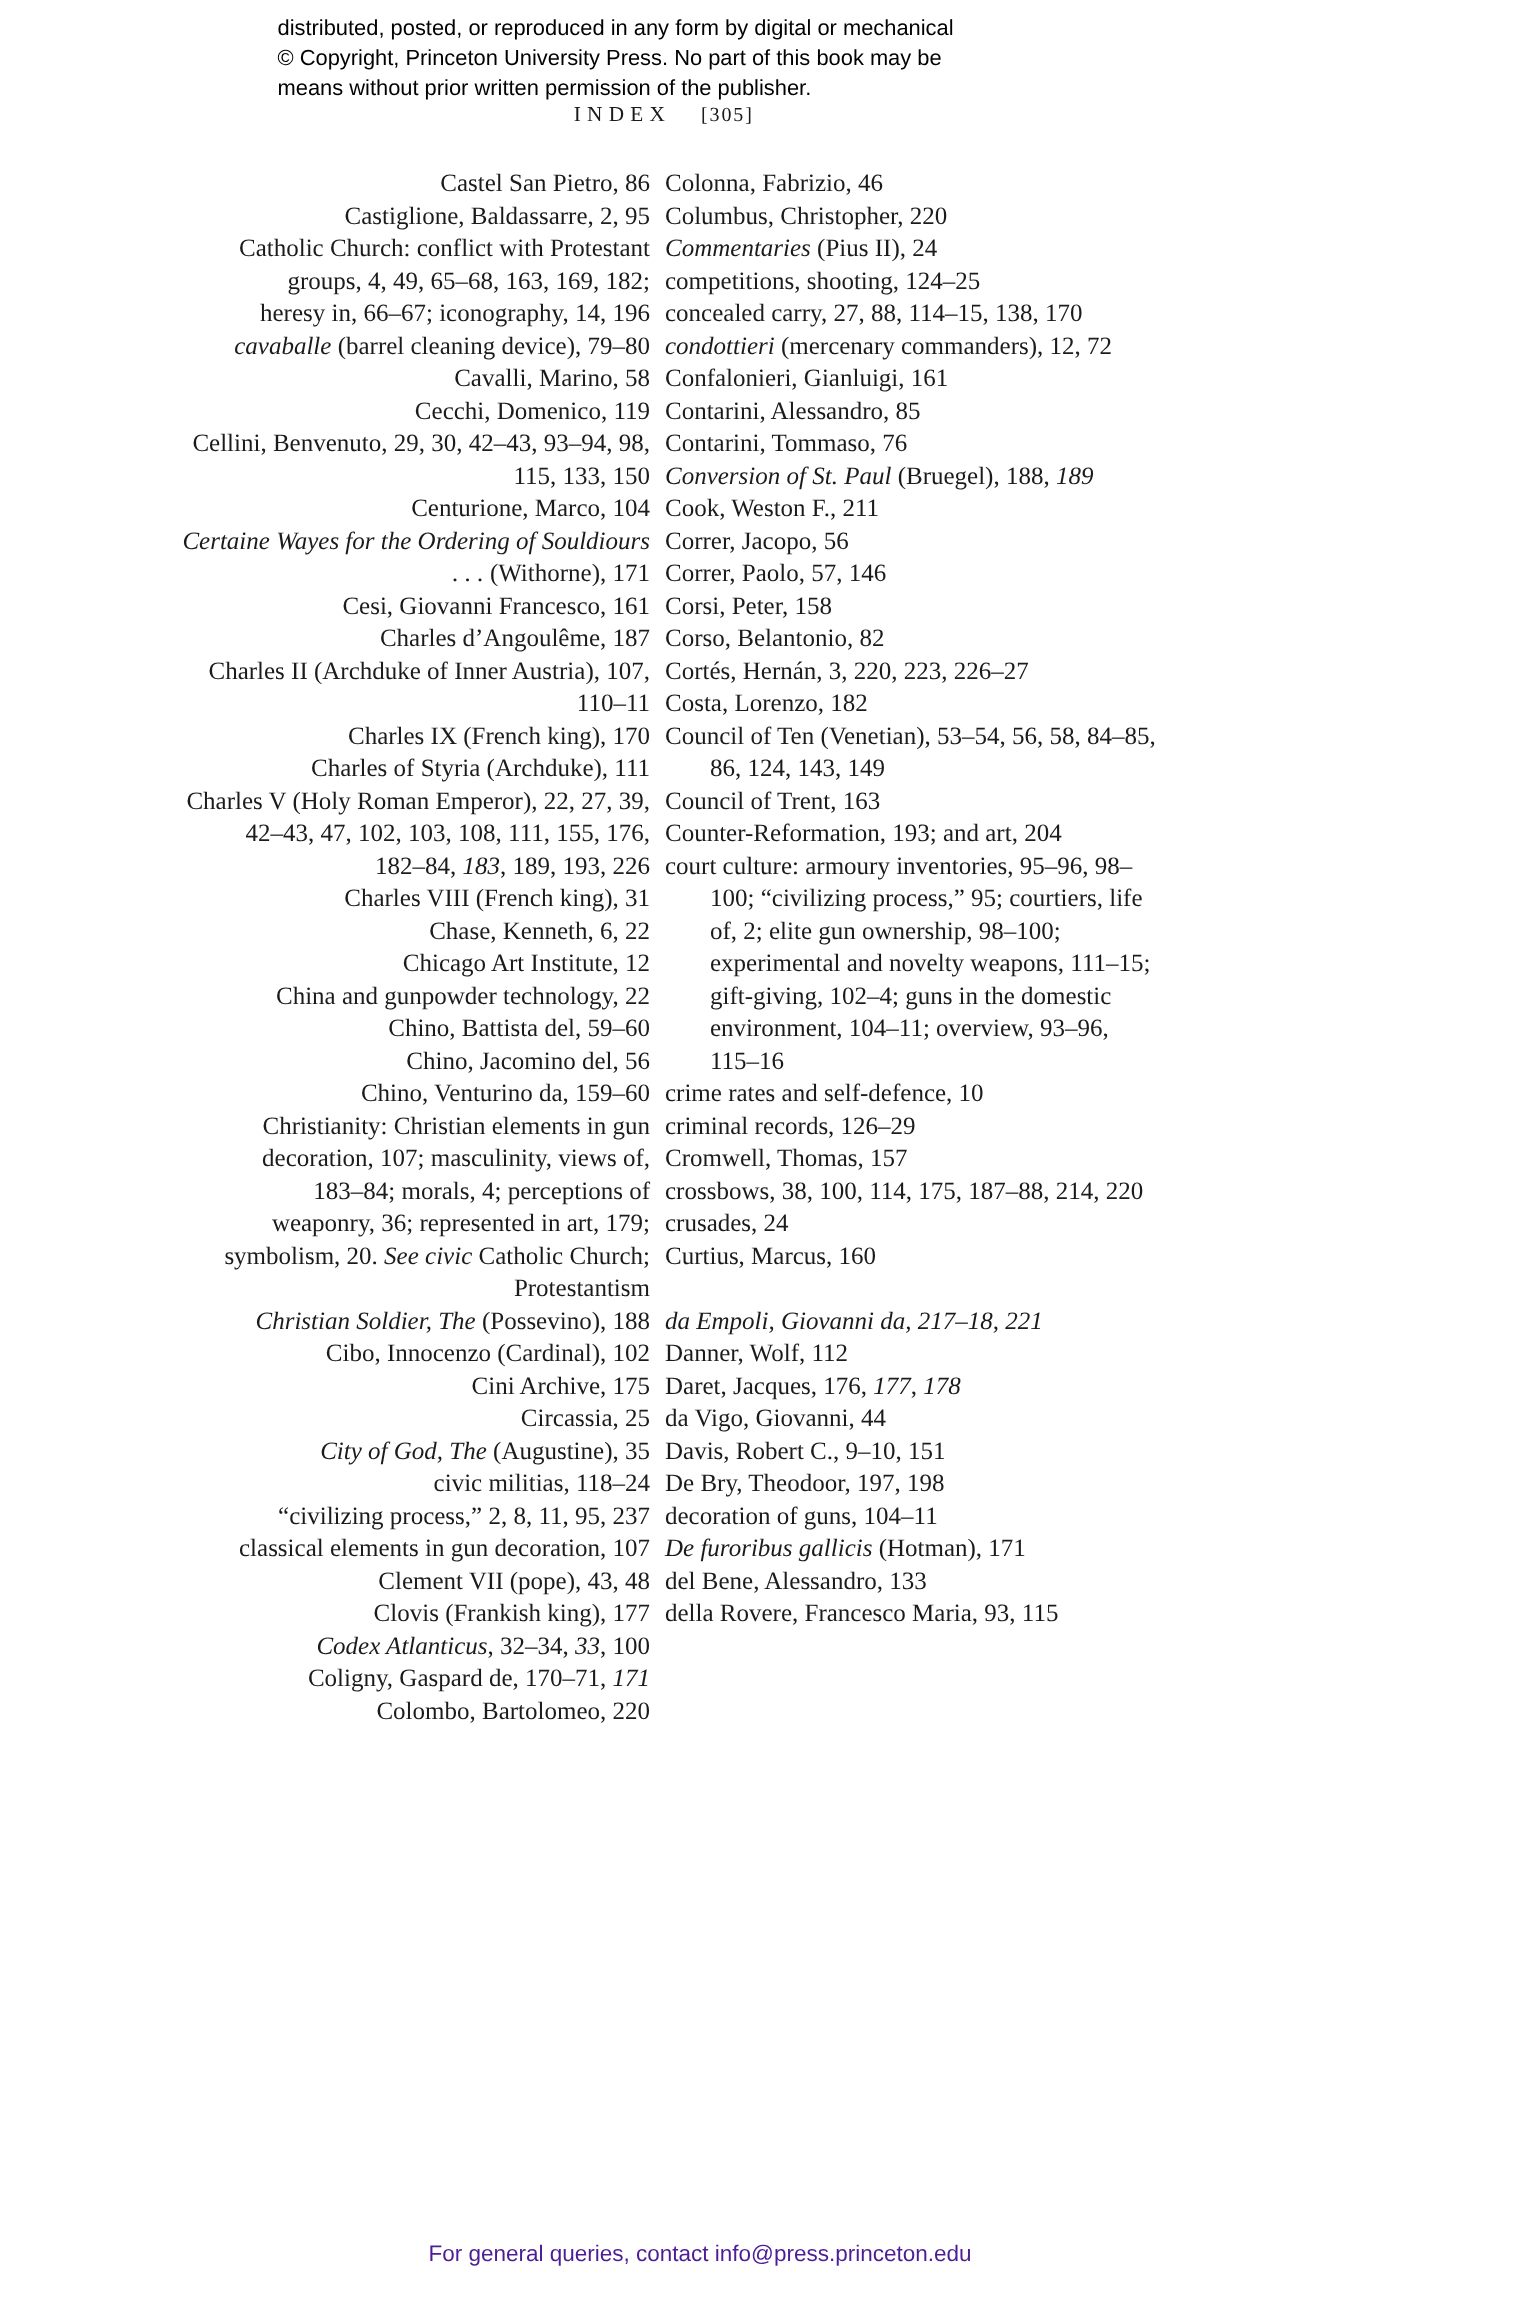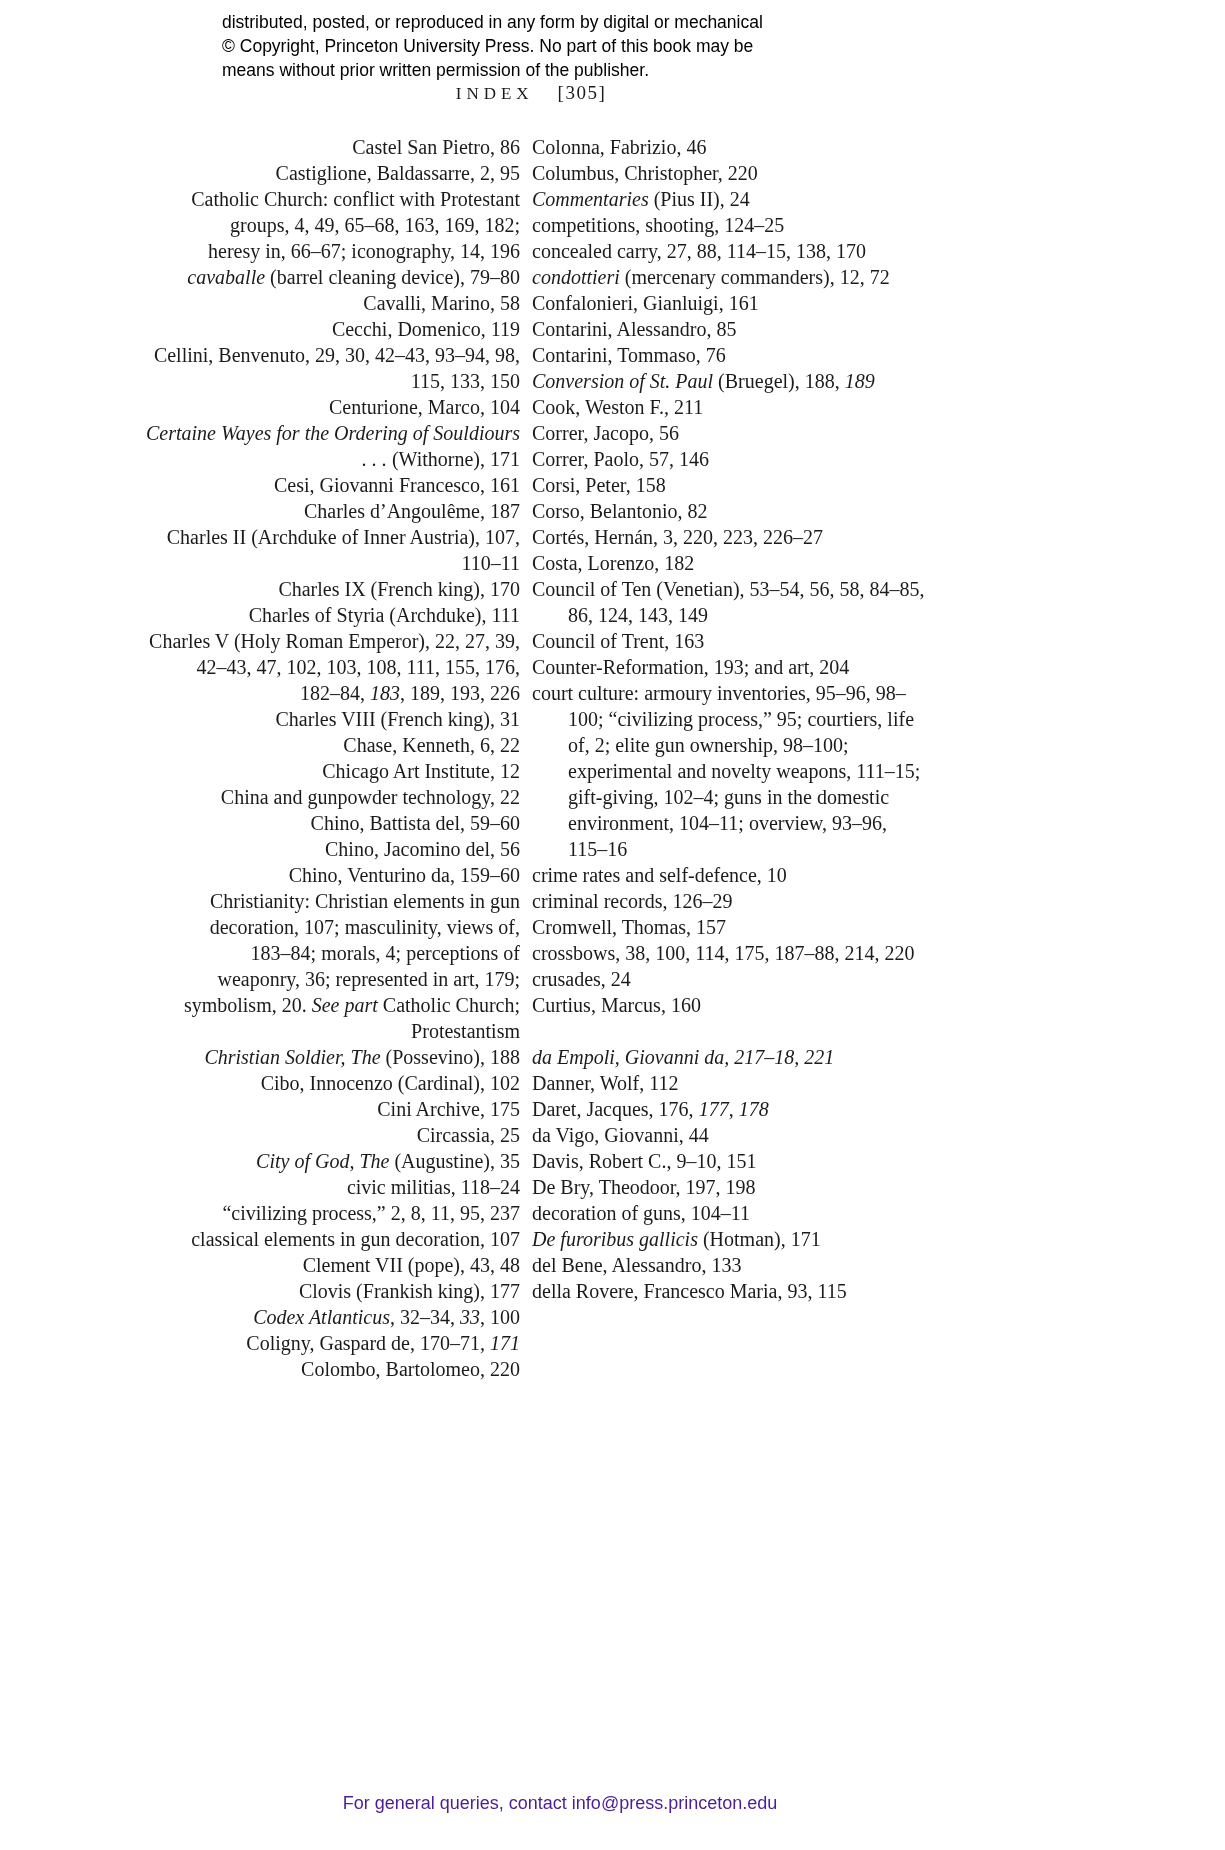--- a/index.html
+++ b/index.html
@@ -33,21 +33,21 @@
     color: #1b1b1b;
     white-space: nowrap;
   }
   .index-label {
     font-size: 17px;
     letter-spacing: 5px;
     font-weight: 400;
     margin-left: 48px;
   }
   .page-num {
-    font-size: 19px;
+    font-size: 16px;
     margin-left: 24px;
     letter-spacing: 1.5px;
     font-family: Liberation Serif, serif;
   }
   .columns {
     position: absolute;
     top: 134px;
     left: 140px;
     width: 786px;
     display: flex;
@@ -104,21 +104,21 @@
       <div class="entry"><span>Charles IX (French king), 170</span></div>
       <div class="entry"><span>Charles of Styria (Archduke), 111</span></div>
       <div class="entry"><span>Charles V (Holy Roman Emperor), 22, 27, 39, 42–43, 47, 102, 103, 108, 111, 155, 176, 182–84, </span><em>183</em><span>, 189, 193, 226</span></div>
       <div class="entry"><span>Charles VIII (French king), 31</span></div>
       <div class="entry"><span>Chase, Kenneth, 6, 22</span></div>
       <div class="entry"><span>Chicago Art Institute, 12</span></div>
       <div class="entry"><span>China and gunpowder technology, 22</span></div>
       <div class="entry"><span>Chino, Battista del, 59–60</span></div>
       <div class="entry"><span>Chino, Jacomino del, 56</span></div>
       <div class="entry"><span>Chino, Venturino da, 159–60</span></div>
-      <div class="entry"><span>Christianity: Christian elements in gun decoration, 107; masculinity, views of, 183–84; morals, 4; perceptions of weaponry, 36; represented in art, 179; symbolism, 20. </span><em>See part</em><span> Catholic Church; Protestantism</span></div>
+      <div class="entry"><span>Christianity: Christian elements in gun decoration, 107; masculinity, views of, 183–84; morals, 4; perceptions of weaponry, 36; represented in art, 179; symbolism, 20. </span><em>See civic</em><span> Catholic Church; Protestantism</span></div>
       <div class="entry"><em>Christian Soldier, The</em><span> (Possevino), 188</span></div>
       <div class="entry"><span>Cibo, Innocenzo (Cardinal), 102</span></div>
       <div class="entry"><span>Cini Archive, 175</span></div>
       <div class="entry"><span>Circassia, 25</span></div>
       <div class="entry"><em>City of God, The</em><span> (Augustine), 35</span></div>
       <div class="entry"><span>civic militias, 118–24</span></div>
       <div class="entry"><span>“civilizing process,” 2, 8, 11, 95, 237</span></div>
       <div class="entry"><span>classical elements in gun decoration, 107</span></div>
       <div class="entry"><span>Clement VII (pope), 43, 48</span></div>
       <div class="entry"><span>Clovis (Frankish king), 177</span></div>

